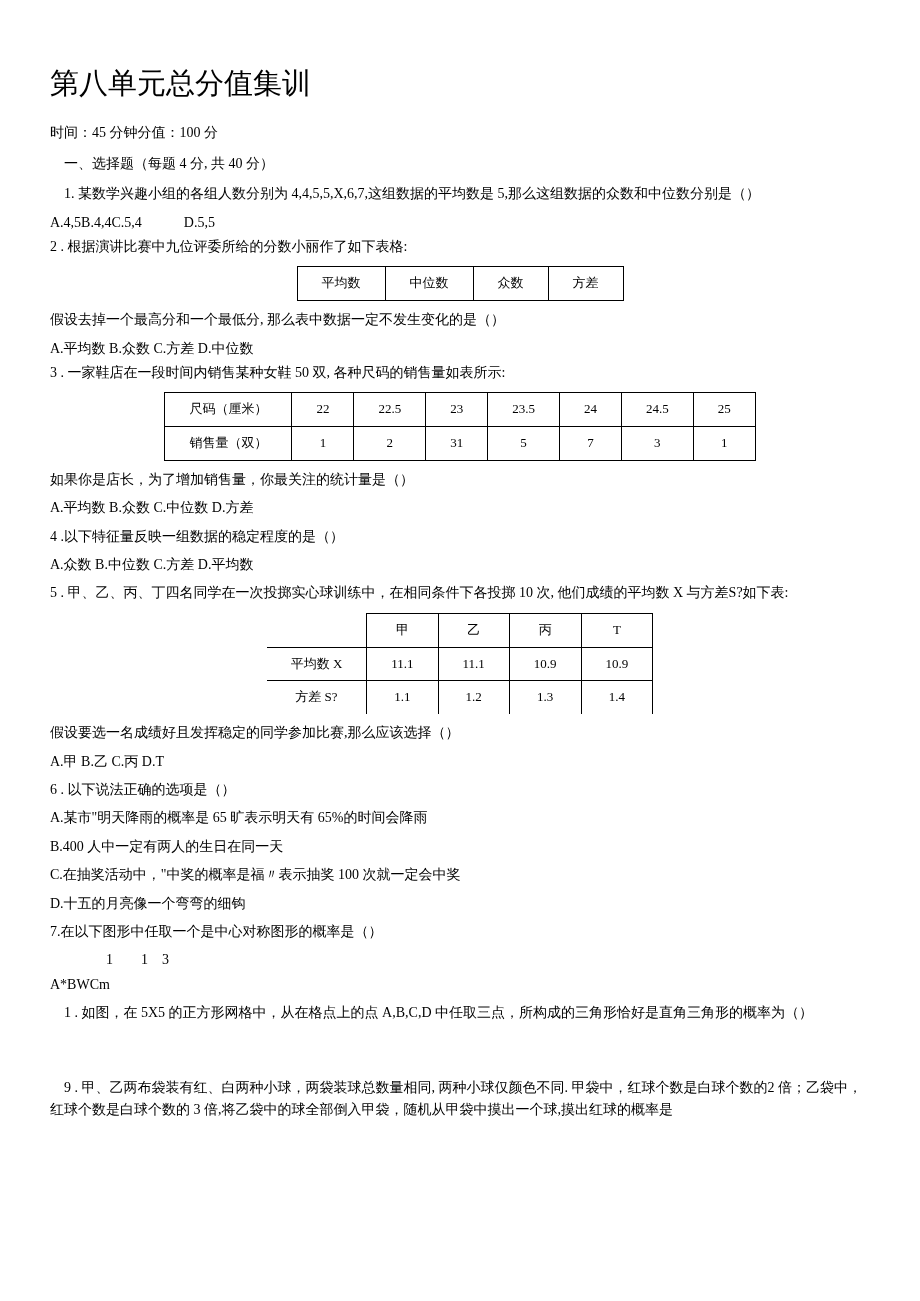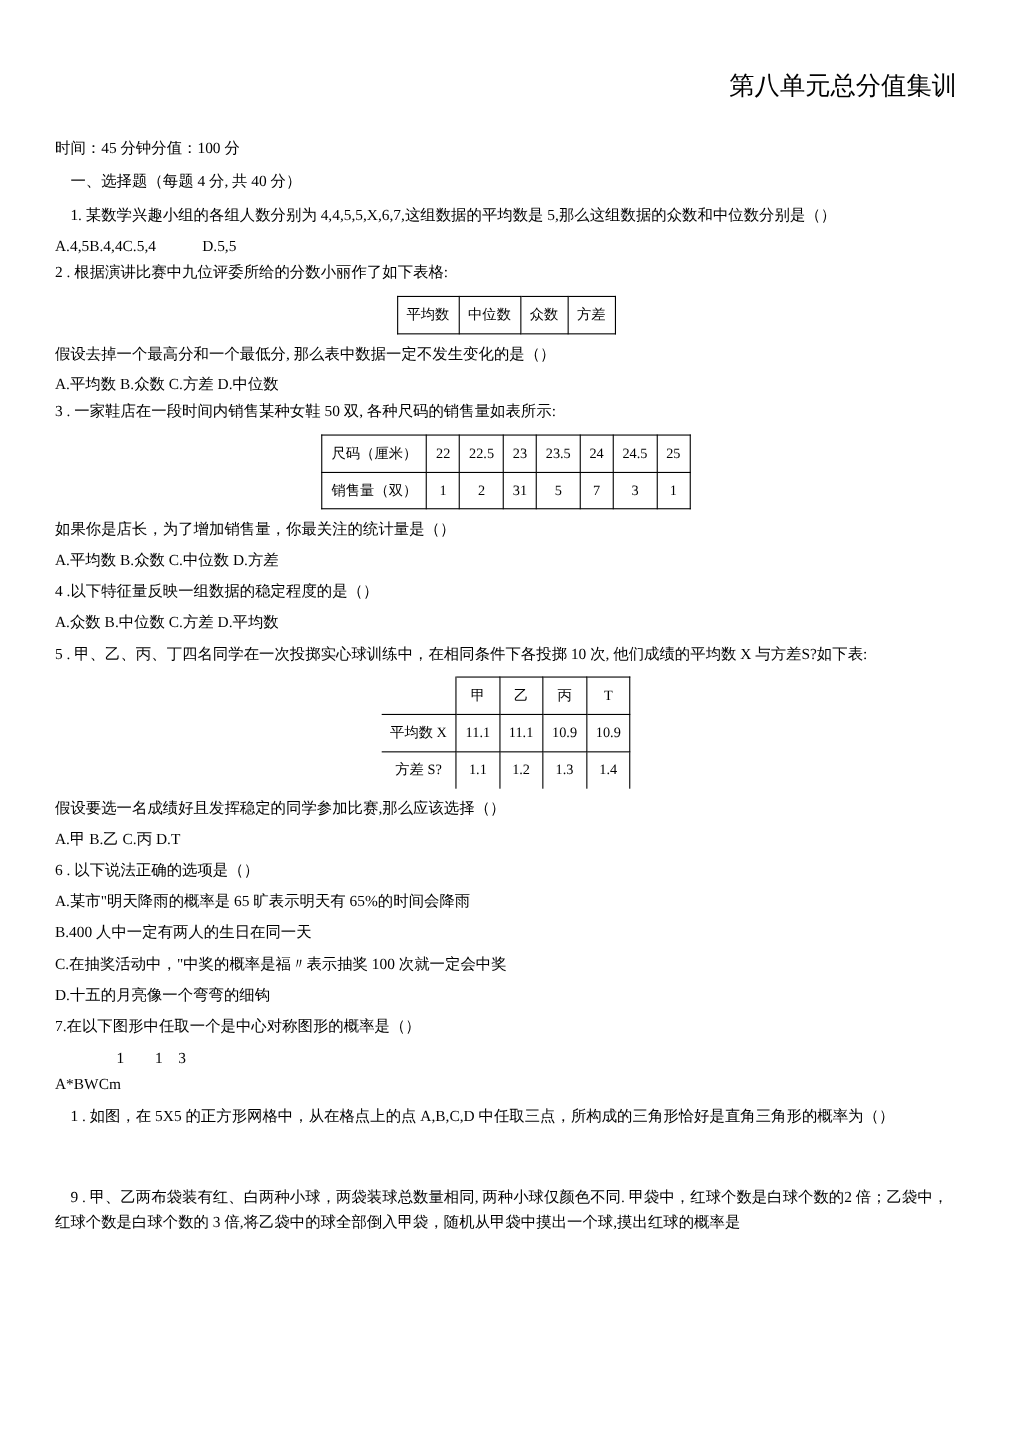--- a/index.html
+++ b/index.html
@@ -5,24 +5,24 @@
     body {
       font-family: "SimSun", "宋体", serif;
       font-size: 14px;
       color: #000;
       margin: 0;
       padding: 60px 50px;
       line-height: 1.6;
       width: 820px;
     }
     h1 {
-      text-align: right;
-      font-size: 23px;
+      text-align: left;
+      font-size: 29px;
       font-weight: normal;
-      margin: 0 0 28px 0;
+      margin: 0 0 16px 0;
       font-family: "SimSun", serif;
     }
     .subtitle {
       text-align: left;
       font-size: 14px;
       margin-bottom: 5px;
     }
     .section-header {
       margin: 8px 0;
       text-indent: 1em;
@@ -35,21 +35,21 @@
     }
     .tight {
       margin: 2px 0;
     }
     table {
       border-collapse: collapse;
       margin: 8px auto;
     }
     td, th {
       border: 1px solid #000;
-      padding: 6px 8px;
+      padding: 6px 24px;
       text-align: center;
       font-size: 13px;
       font-family: "SimSun", serif;
     }
     .table2-row2 td {
       border: none;
       padding: 6px 18px;
     }
     .options-line {
       margin: 2px 0;

